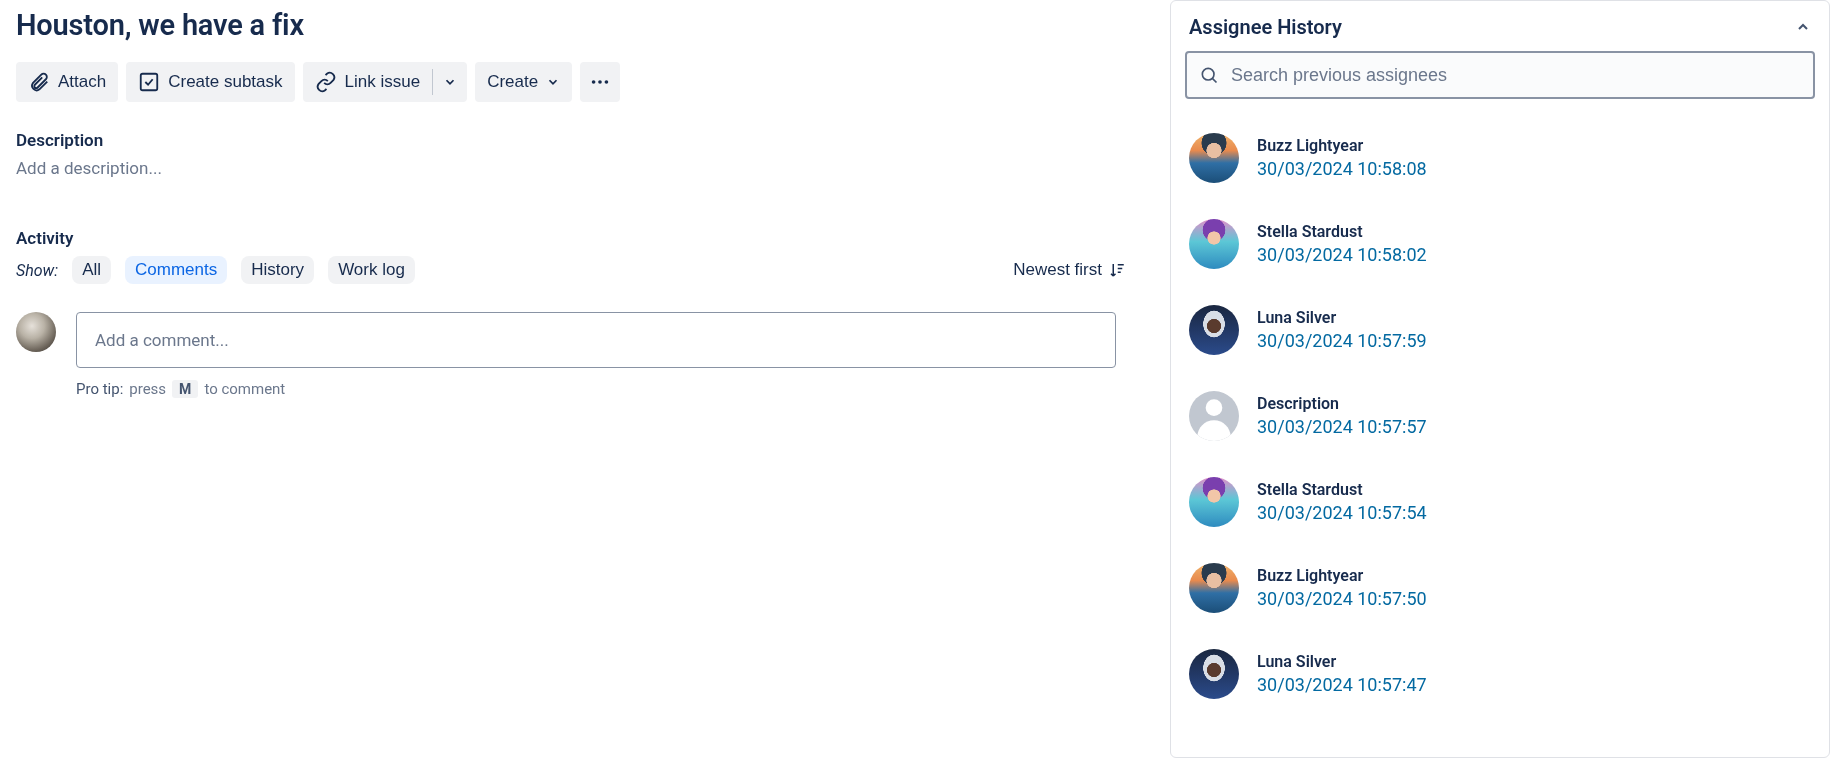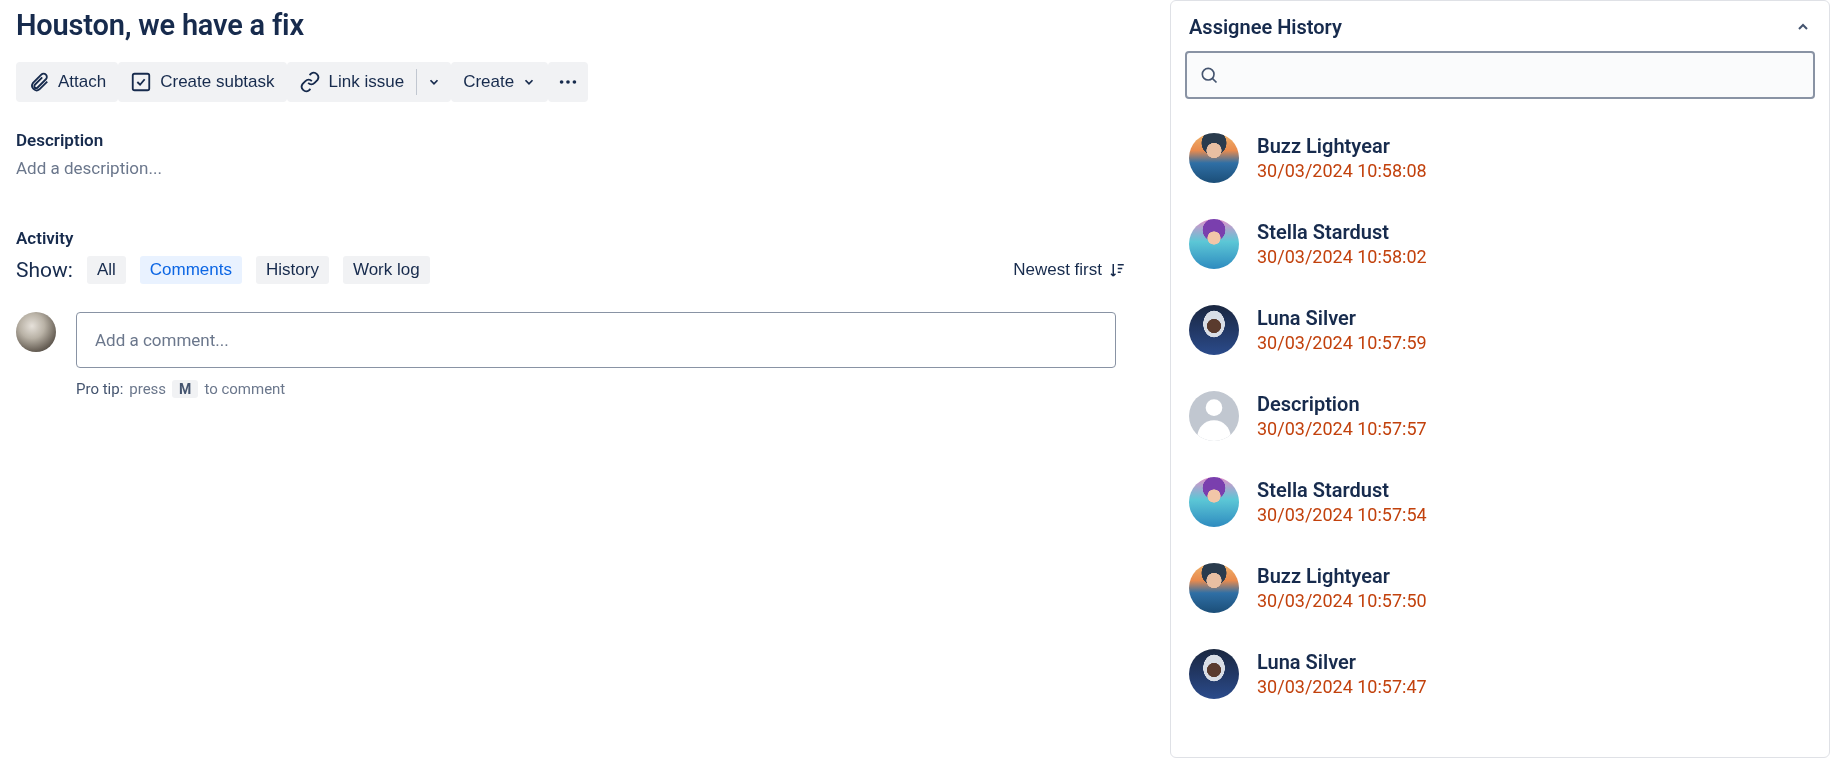--- a/index.html
+++ b/index.html
@@ -28,21 +28,21 @@
   .issue-title {
     font-size: 29px;
     font-weight: 600;
     color: #172B4D;
     margin-bottom: 20px;
     letter-spacing: -0.2px;
   }
 
   .toolbar {
     display: flex;
-    gap: 0;
+    gap: 8px;
     margin-bottom: 28px;
     align-items: center;
   }
   .btn {
     display: inline-flex;
     align-items: center;
     gap: 8px;
     background: #F1F2F4;
     border: none;
     border-radius: 4px;
@@ -99,27 +99,28 @@
   }
 
   .activity-row {
     display: flex;
     align-items: center;
     gap: 14px;
     margin-top: 8px;
     width: 1110px;
   }
   .show-label {
-    font-size: 21px;
-    color: #172B4D;
+    font-size: 16px;
+    color: #172B4D;
+    font-style: italic;
   }
   .tab {
     background: #F1F2F4;
     border: none;
-    border-radius: 3px;
+    border-radius: 8px;
     padding: 4px 10px;
     font-size: 17px;
     color: #172B4D;
     cursor: pointer;
     font-weight: 400;
   }
   .tab.selected {
     background: #E9F2FF;
     color: #0C66E4;
   }
@@ -248,28 +249,28 @@
   .avatar {
     width: 50px;
     height: 50px;
     border-radius: 50%;
     flex-shrink: 0;
     position: relative;
     overflow: hidden;
   }
   .avatar svg { width: 100%; height: 100%; display: block; }
   .entry-text .name {
-    font-size: 20px;
+    font-size: 16px;
     font-weight: 600;
     color: #172B4D;
     line-height: 1.3;
   }
   .entry-text .ts {
     font-size: 18px;
-    color: #c2410c;
+    color: #0369a1;
     line-height: 1.3;
   }
 
   
   .av-blue {
     background:
       radial-gradient(circle at 50% 35%, #e9bfa2 0 18%, transparent 19%),
       radial-gradient(circle at 50% 20%, #2a3b4d 0 26%, transparent 27%),
       linear-gradient(180deg, #f0b36a 0%, #e88a4e 35%, #2f6fa5 60%, #1b4e78 100%);
   }
@@ -394,20 +395,21 @@
           <path d="M6 15l6-6 6 6"></path>
         </svg>
       </div>
 
       <div class="search-wrap">
         <div class="search-box">
           <svg width="20" height="20" viewBox="0 0 24 24" fill="none" stroke="#44546F" stroke-width="2">
             <circle cx="11" cy="11" r="7"></circle>
               <path d="M21 21l-5-5"></path>
           </svg>
+          <input type="text" placeholder="Search previous assignees" style="">
         </div>
       </div>
 
       <div class="list-scroll" id="entries">
 
       <div class="entry">
             <div class="avatar av-blue"></div>
             <div class="entry-text">
               <div class="name">Buzz Lightyear</div>
               <div class="ts">30/03/2024 10:58:08</div>

